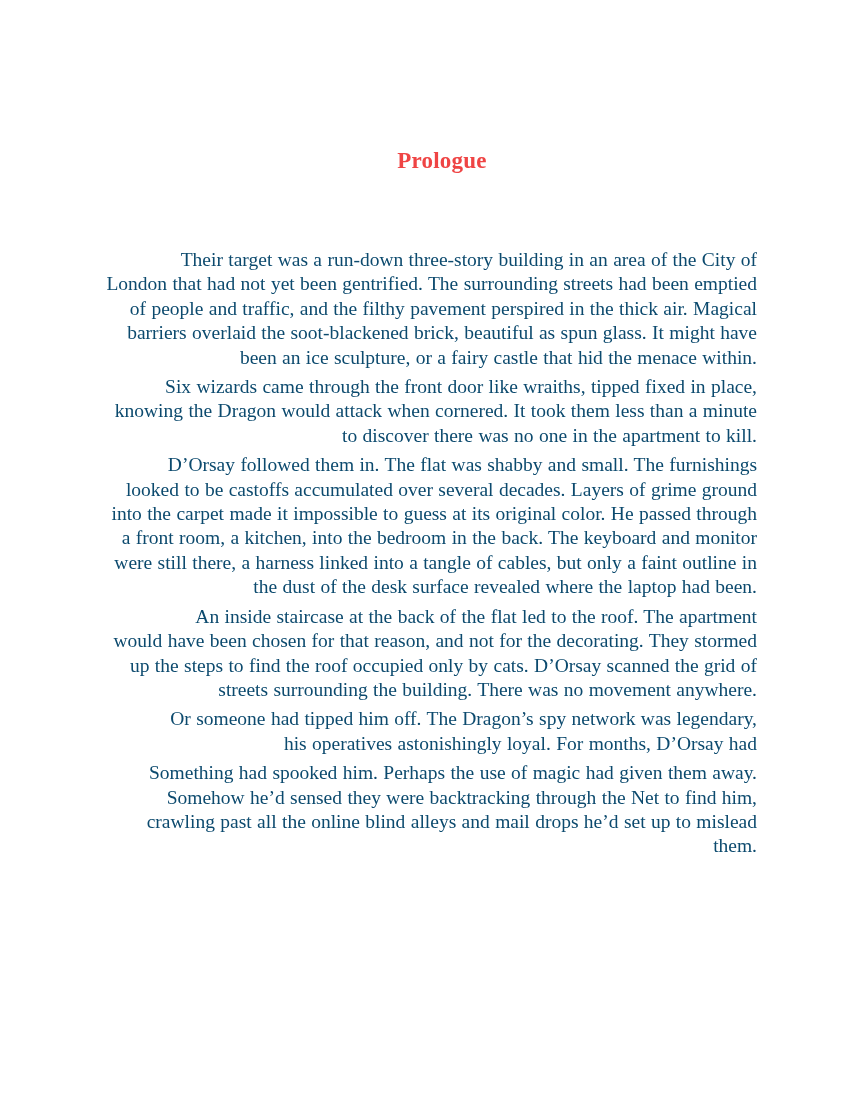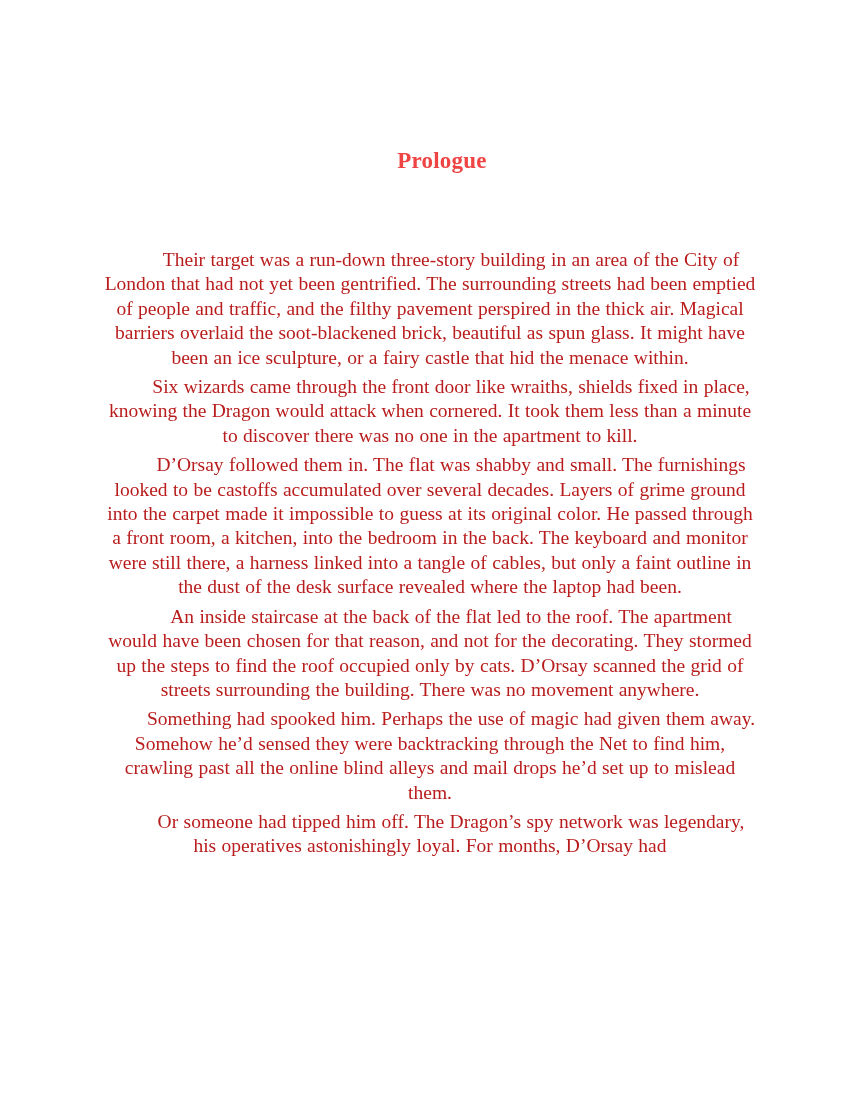--- a/index.html
+++ b/index.html
@@ -29,36 +29,36 @@
     margin: 12px;
     letter-spacing: 0.2px;
   }
   .chapter-body {
     position: absolute;
     top: 248px;
     left: 103px;
     width: 654px;
     font-size: 19.5px;
     line-height: 24.4px;
-    text-align: center;
-    color: #b91c1c;
+    text-align: right;
+    color: #0c4a6e;
   }
   .chapter-body p {
     margin: 0 0 5px 0;
     padding: 0;
     text-indent: 42px;
     word-spacing: 0.5px;
   }
 </style>
 </head>
 <body>
 
 <div class="book-page">
   <h1 class="chapter-title">Prologue</h1>
   <div class="chapter-body">
       <p>Their target was a run-down three-story building in an area of the City of London that had not yet been gentrified. The surrounding streets had been emptied of people and traffic, and the filthy pavement perspired in the thick air. Magical barriers overlaid the soot-blackened brick, beautiful as spun glass. It might have been an ice sculpture, or a fairy castle that hid the menace within.</p>
-      <p>Six wizards came through the front door like wraiths, shields fixed in place, knowing the Dragon would attack when cornered. It took them less than a minute to discover there was no one in the apartment to kill.</p>
+      <p>Six wizards came through the front door like wraiths, tipped fixed in place, knowing the Dragon would attack when cornered. It took them less than a minute to discover there was no one in the apartment to kill.</p>
       <p>D’Orsay followed them in. The flat was shabby and small. The furnishings looked to be castoffs accumulated over several decades. Layers of grime ground into the carpet made it impossible to guess at its original color. He passed through a front room, a kitchen, into the bedroom in the back. The keyboard and monitor were still there, a harness linked into a tangle of cables, but only a faint outline in the dust of the desk surface revealed where the laptop had been.</p>
       <p>An inside staircase at the back of the flat led to the roof. The apartment would have been chosen for that reason, and not for the decorating. They stormed up the steps to find the roof occupied only by cats. D’Orsay scanned the grid of streets surrounding the building. There was no movement anywhere.</p>
+      <p>Or someone had tipped him off. The Dragon’s spy network was legendary, his operatives astonishingly loyal. For months, D’Orsay had</p>
       <p>Something had spooked him. Perhaps the use of magic had given them away. Somehow he’d sensed they were backtracking through the Net to find him, crawling past all the online blind alleys and mail drops he’d set up to mislead them.</p>
-      <p>Or someone had tipped him off. The Dragon’s spy network was legendary, his operatives astonishingly loyal. For months, D’Orsay had</p>
     </div>
 </div>
 
 </body></html>

